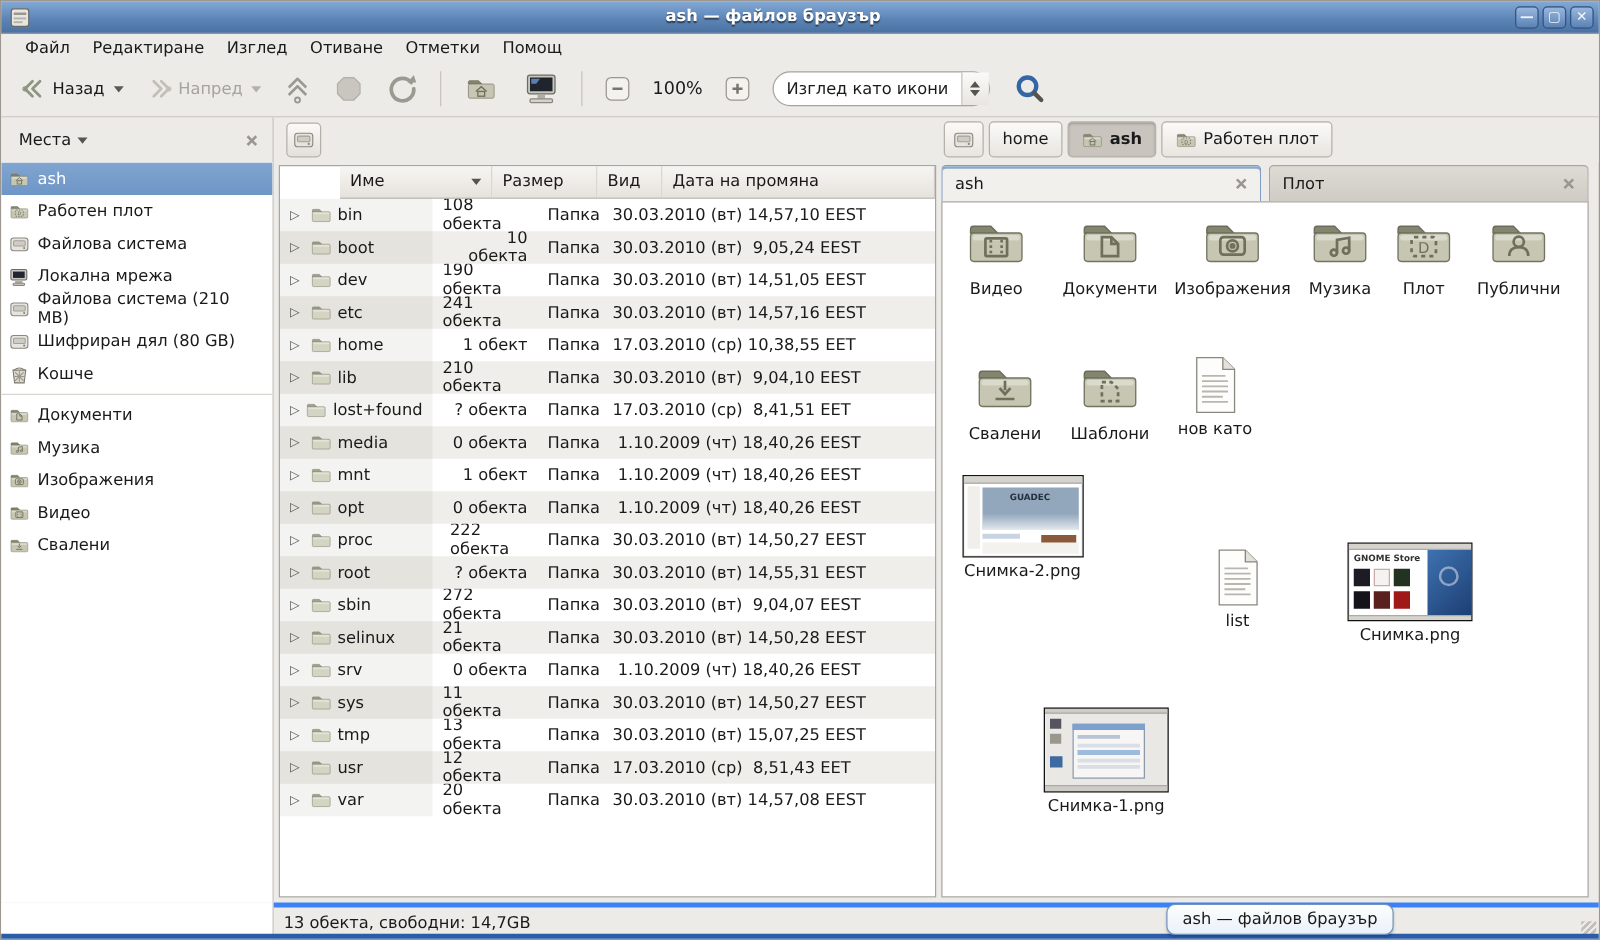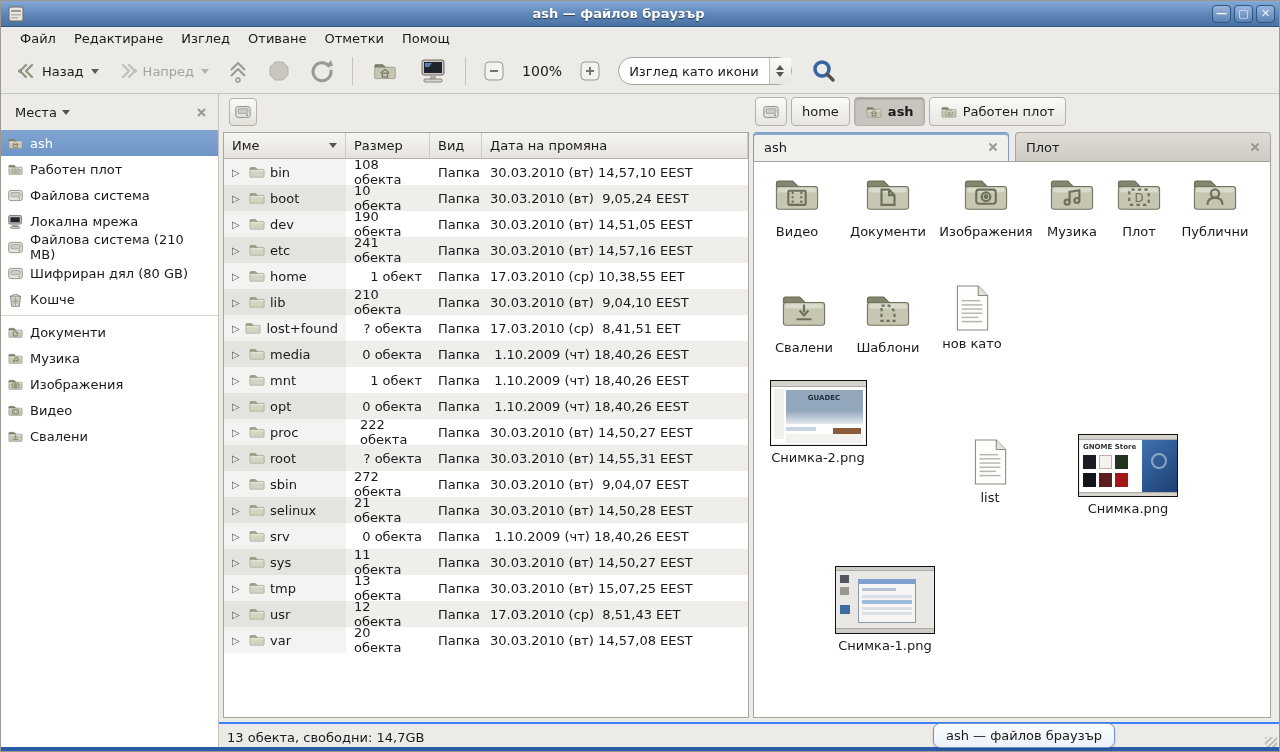--- a/index.html
+++ b/index.html
@@ -77,21 +77,21 @@
   .ivitem { position:absolute; display:flex; flex-direction:column; align-items:center; text-align:center; }
   .ivlabel { margin-top:3px; line-height:1.35; word-break:break-all; }
 
   
   .thumb { border:1px solid #111; background:#fff; position:relative; overflow:hidden; box-shadow:0 0 0 1px #eee inset; }
   .thumb .bar { position:absolute; left:0; right:0; }
 
   
   .statusrow { height:29px; flex:0 0 29px; display:flex; background:#edebe7; }
   .status-left { width:218px; flex:0 0 218px; background:#fff; border-right:1px solid #c8c4bd; }
-  .statusbar { flex:1; border-top:2px solid #3b82f6; display:flex; align-items:center; padding:0 8px; position:relative; }
+  .statusbar { flex:1; border-top:4px solid #3b82f6; display:flex; align-items:center; padding:0 8px; position:relative; }
   .grip { position:absolute; right:2px; bottom:2px; width:12px; height:12px; background:
     repeating-linear-gradient(135deg,#b9b5ae 0 2px,transparent 2px 4px); opacity:.8; }
 
   .tooltip { position:absolute; left:932px; top:722px; height:25px; padding:2px 12px; background:linear-gradient(#fdfefe,#eaf1fa); border:1px solid #6f94c4; border-radius:7px; display:flex; align-items:center; box-shadow:0 1px 2px rgba(0,0,0,.2); z-index:5; }
 
   .bottom-strip { position:absolute; left:0; bottom:0; width:100%; height:4px; background:#2a5ca8; z-index:4; }
 
   svg { display:block; }
   .tiny-text { font-size:6px; letter-spacing:0; }
 </style>
@@ -454,21 +454,21 @@
               </g>
             </svg>
           </span>
           <span>Свалени</span>
         </div>
       </aside>
 
     <section class="tree-pane">
       <div class="tree-box">
         <div class="tree-header" id="tree-header">
-            <div class="th-cell" style="width: 122px;">
+            <div class="th-cell" style="width: 122px; margin-left: 48px;">
               <span>Име</span>
               <span class="sort-tri"></span>
             </div>
             <div class="th-cell" style="width: 84px;">
               <span>Размер</span>
             </div>
             <div class="th-cell" style="width: 52px;">
               <span>Вид</span>
             </div>
             <div class="th-cell" style="width: 262px; flex: 1 1 0%;">
@@ -499,21 +499,21 @@
                 <span>
                   <svg width="18" height="18" viewBox="0 0 48 48">
                     <path d="M7 12 h13 l5 5 H5 v-2.5 q0-2.5 2-2.5z" fill="#a2a38c" stroke="#6b6c59"></path>
                     <rect x="5" y="17" width="38" height="21" rx="2.5" fill="#d4d4c2" stroke="#737460"></rect>
                     <rect x="6.5" y="18.5" width="35" height="4" rx="2" fill="rgba(255,255,255,.35)"></rect>
                     <g fill="none" stroke="#6f705c" stroke-width="2"></g>
                   </svg>
                 </span>
                 <span>boot</span>
               </div>
-              <div class="td td-size" style="width: 84px;">10 обекта</div>
+              <div class="td td-size" style="width: 84px; text-align: right;">10 обекта</div>
               <div class="td td-type" style="width: 52px;">Папка</div>
               <div class="td td-date" style="width: 262px; flex: 1 1 0%;">30.03.2010 (вт)  9,05,24 EEST</div>
             </div>
             <div class="tree-row">
               <div class="td td-name" style="width: 122px;">
                 <span class="expander">▷</span>
                 <span>
                   <svg width="18" height="18" viewBox="0 0 48 48">
                     <path d="M7 12 h13 l5 5 H5 v-2.5 q0-2.5 2-2.5z" fill="#a2a38c" stroke="#6b6c59"></path>
                     <rect x="5" y="17" width="38" height="21" rx="2.5" fill="#d4d4c2" stroke="#737460"></rect>

